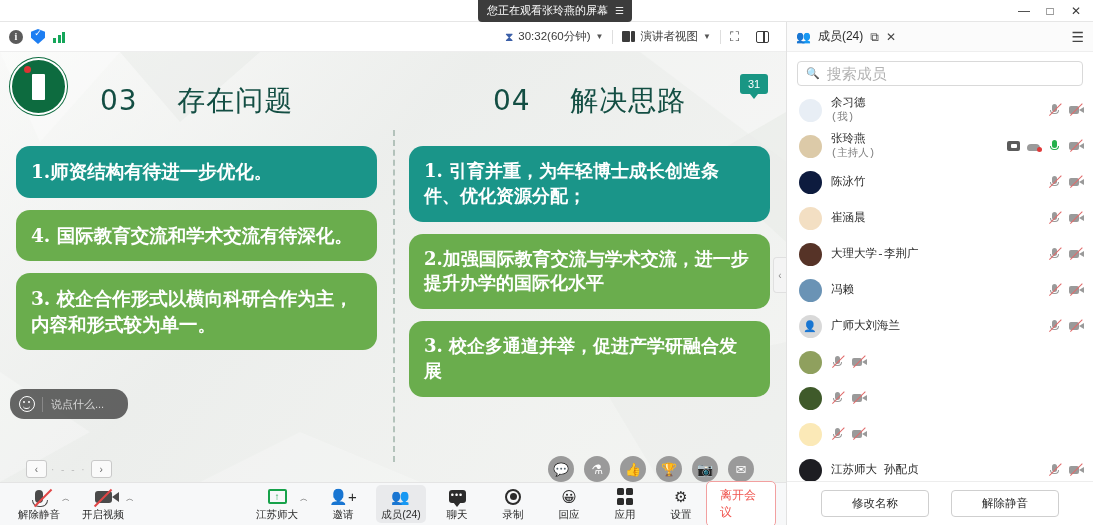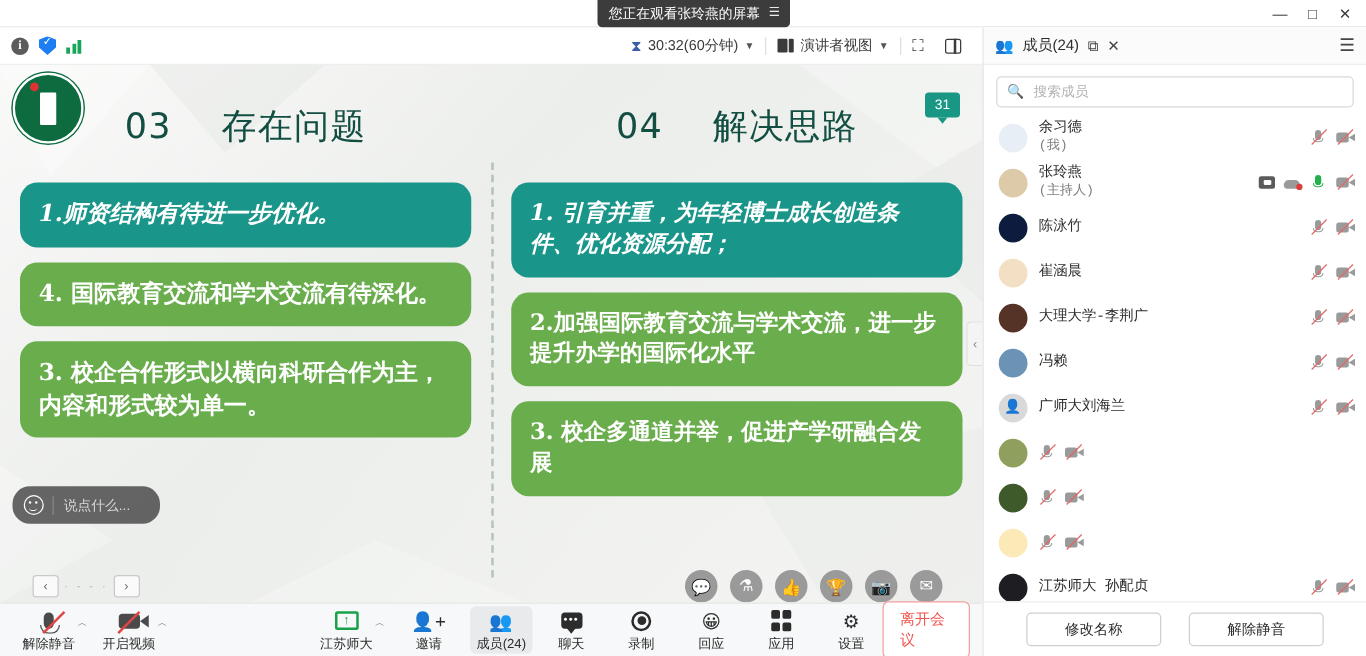--- a/index.html
+++ b/index.html
@@ -129,21 +129,21 @@
   .divider {
     position: absolute; left: 50%; top: 78px; bottom: 20px; width: 0;
     border-left: 2px dashed #9bb0a6; opacity: .7;
   }
   .cardwrap { margin-top: 26px; display: flex; flex-direction: column; gap: 12px; }
   .card {
     border-radius: 14px; color: #fff; padding: 13px 15px;
     font-size: 18.5px; line-height: 1.38; font-family: "DejaVu Serif", serif;
     font-weight: bold;
   }
-  .card.teal { background: #1a9589; font-style: italic; }
+  .card.teal { background: #1a9589; }
   .card.green { background: #6aad4d; }
   .col.right .card { font-size: 18px; }
 
   .chat-overlay {
     position: absolute; left: 10px; top: 337px; width: 118px; height: 30px;
     background: rgba(60,60,60,.78); border-radius: 14px;
     display: flex; align-items: center; gap: 7px; padding: 0 9px;
   }
   .chat-overlay .smiley {
     width: 16px; height: 16px; border-radius: 50%;
@@ -283,21 +283,21 @@
   .phicon { font-size: 12px; color: #444; }
   .hamburger { font-size: 14px; color: #444; }
 
   .searchbox {
     margin: 9px 10px 4px 10px; height: 25px; border: 1px solid #d9d9d9;
     border-radius: 4px; display: flex; align-items: center; gap: 7px;
     padding: 0 8px;
   }
   .searchbox .mag { color: #6f6f6f; font-size: 11px; }
   .searchbox input {
-    border: none; outline: none; font-size: 11px; color: #333;
+    border: none; outline: none; font-size: 15px; color: #333;
     width: 100%; font-family: "Liberation Sans", sans-serif; background: transparent;
   }
   .searchbox input::placeholder { color: #b3b3b3; }
 
   .plist { flex: 1; overflow: hidden; padding-top: 2px; }
   .prow {
     display: flex; align-items: center; gap: 9px; padding: 5px 10px 5px 12px;
     height: 36px;
     font-family: Liberation Mono, monospace;
   }

